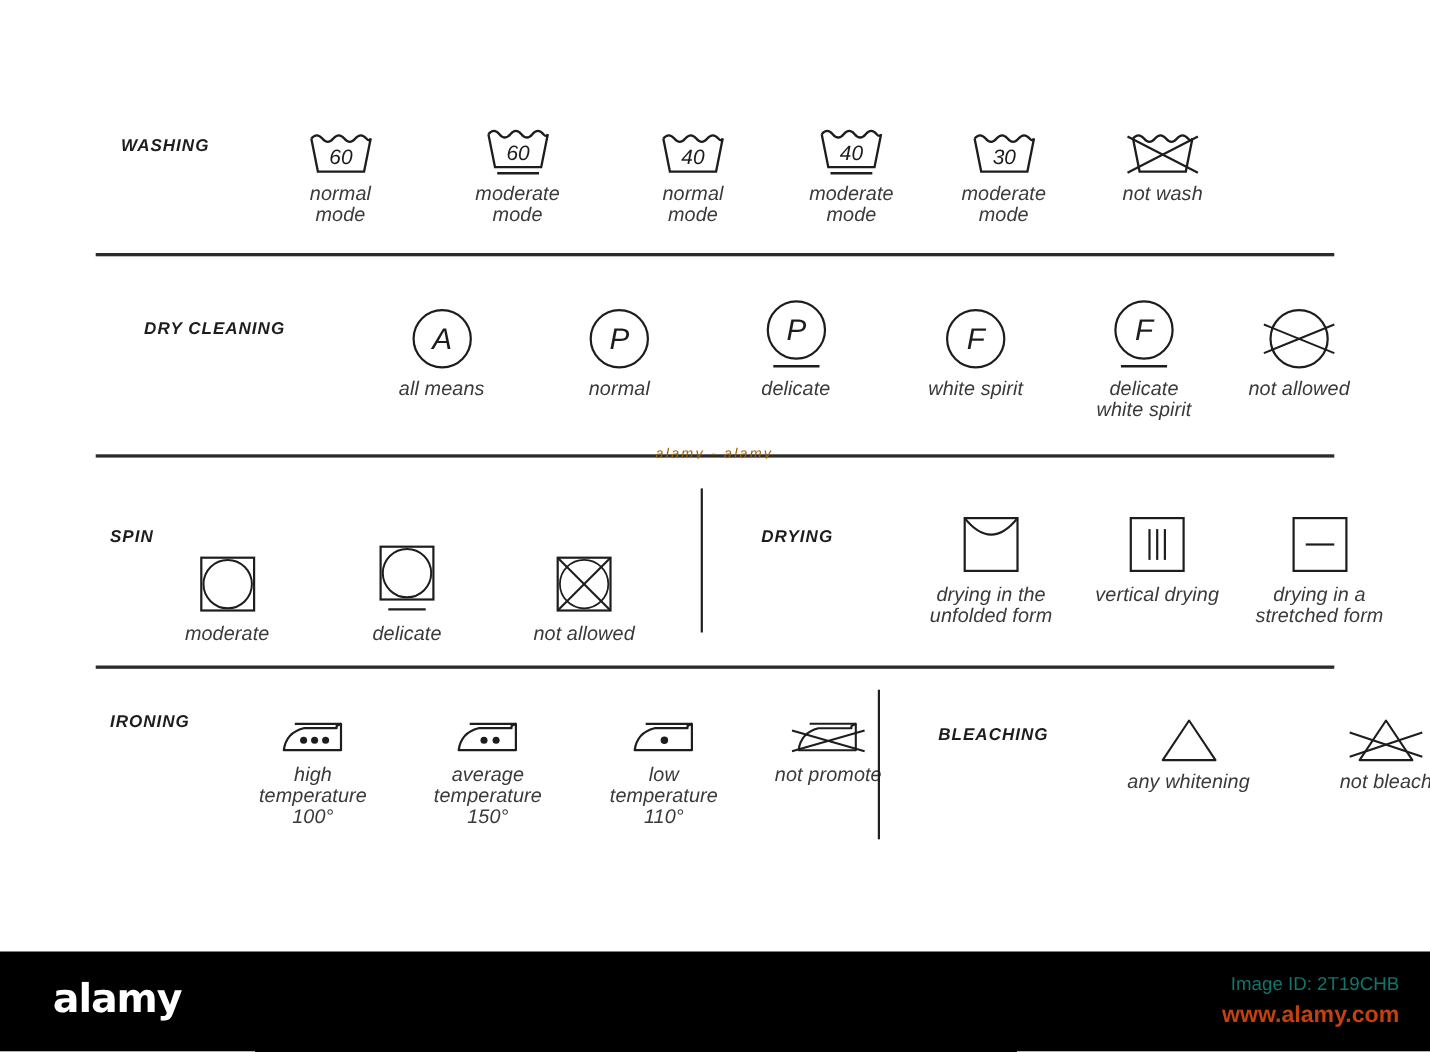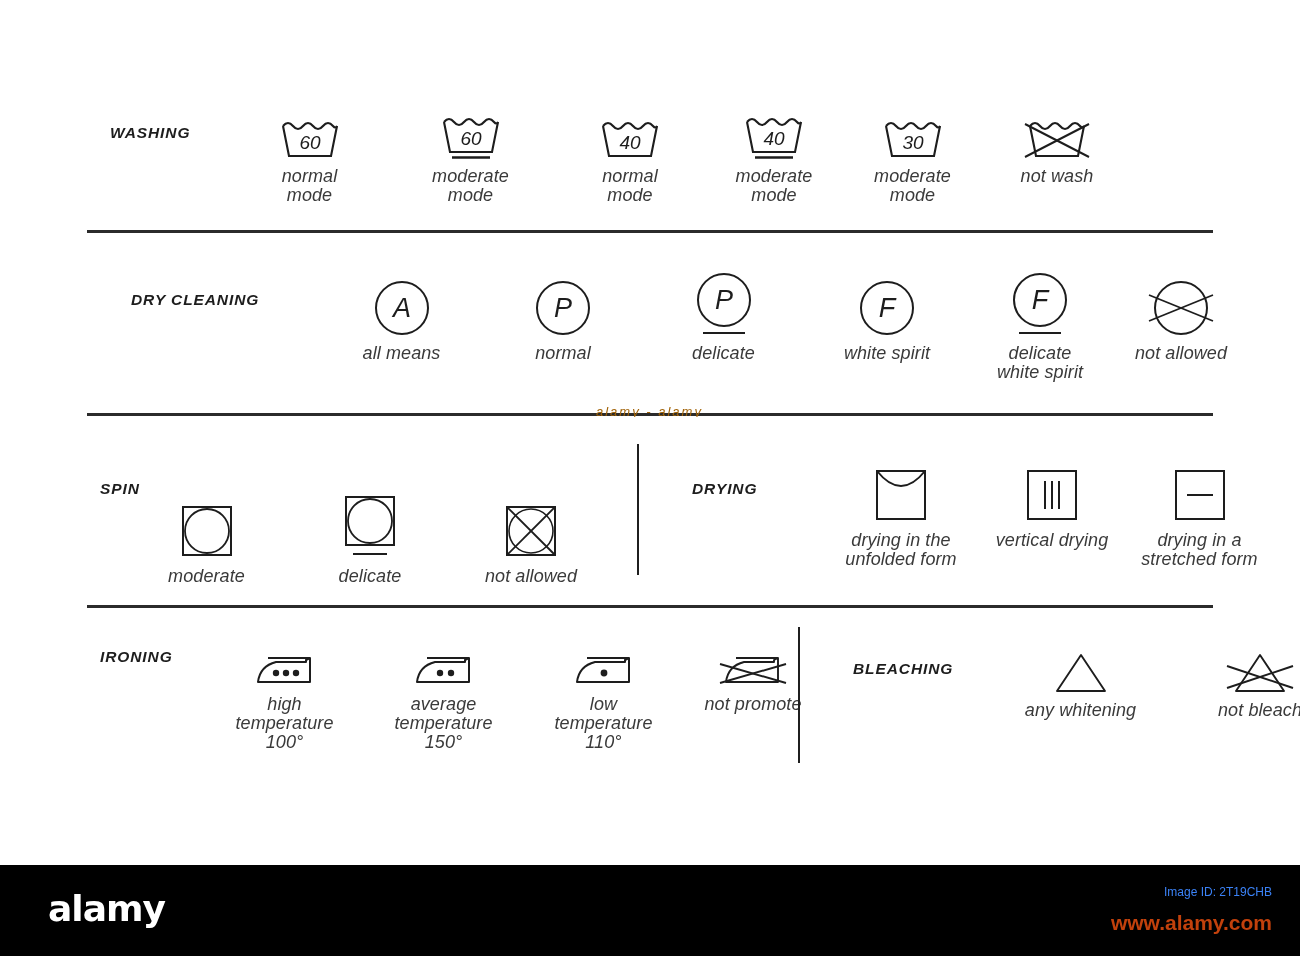--- a/index.html
+++ b/index.html
@@ -108,22 +108,22 @@
     color: #ffffff;
     font-family: "DejaVu Sans", sans-serif;
     font-size: 36px;
     font-weight: bold;
     letter-spacing: -1px;
     line-height: 52px;
   }
   #footer .imgid {
     position: absolute;
     right: 28px; top: 20px;
-    color: #3b82f6;
-    font-size: 12px;
+    color: #0f766e;
+    font-size: 17px;
     text-align: right;
   }
   #footer .site {
     position: absolute;
     right: 28px; top: 46px;
     color: #c2410c;
     font-size: 21px;
     font-weight: bold;
     text-align: right;
   }

